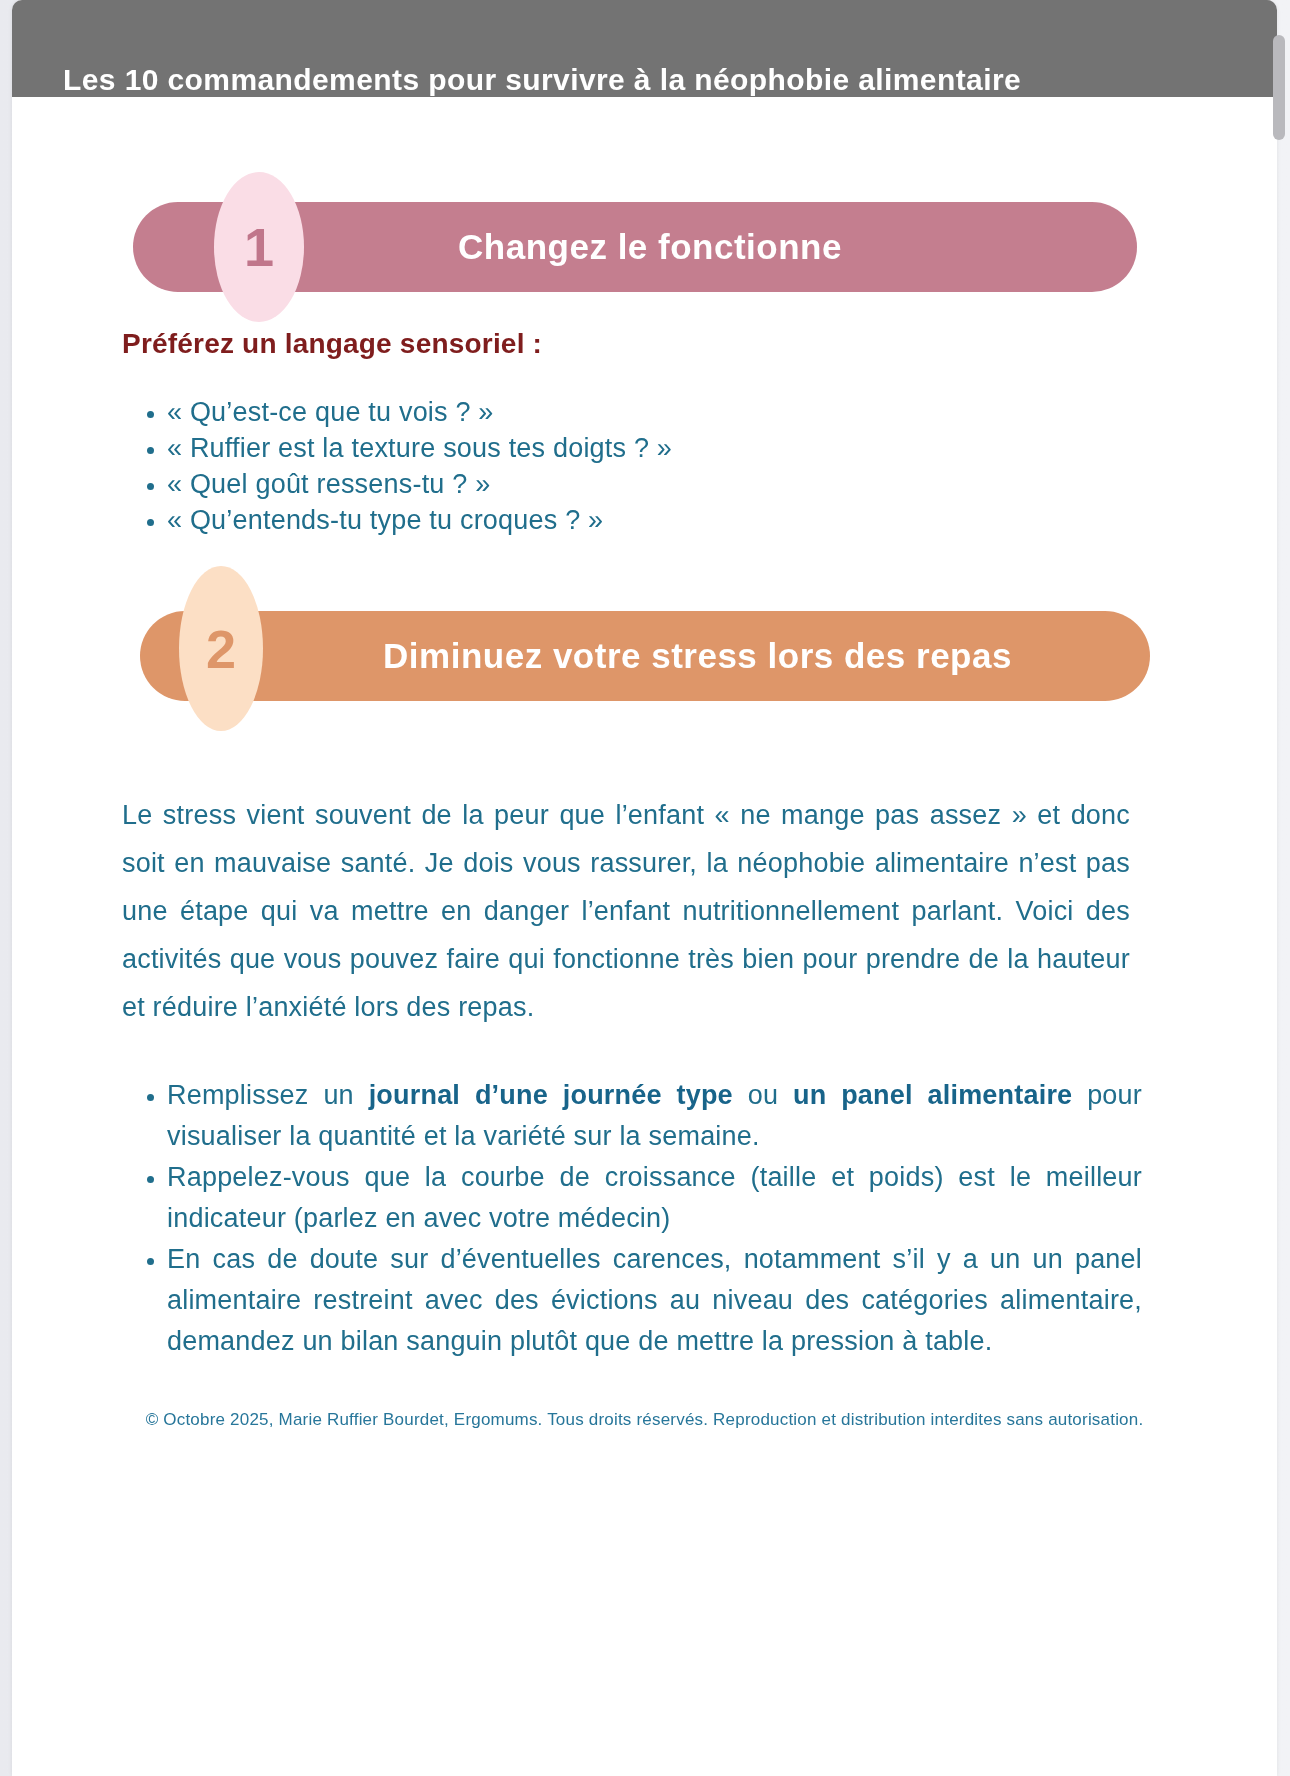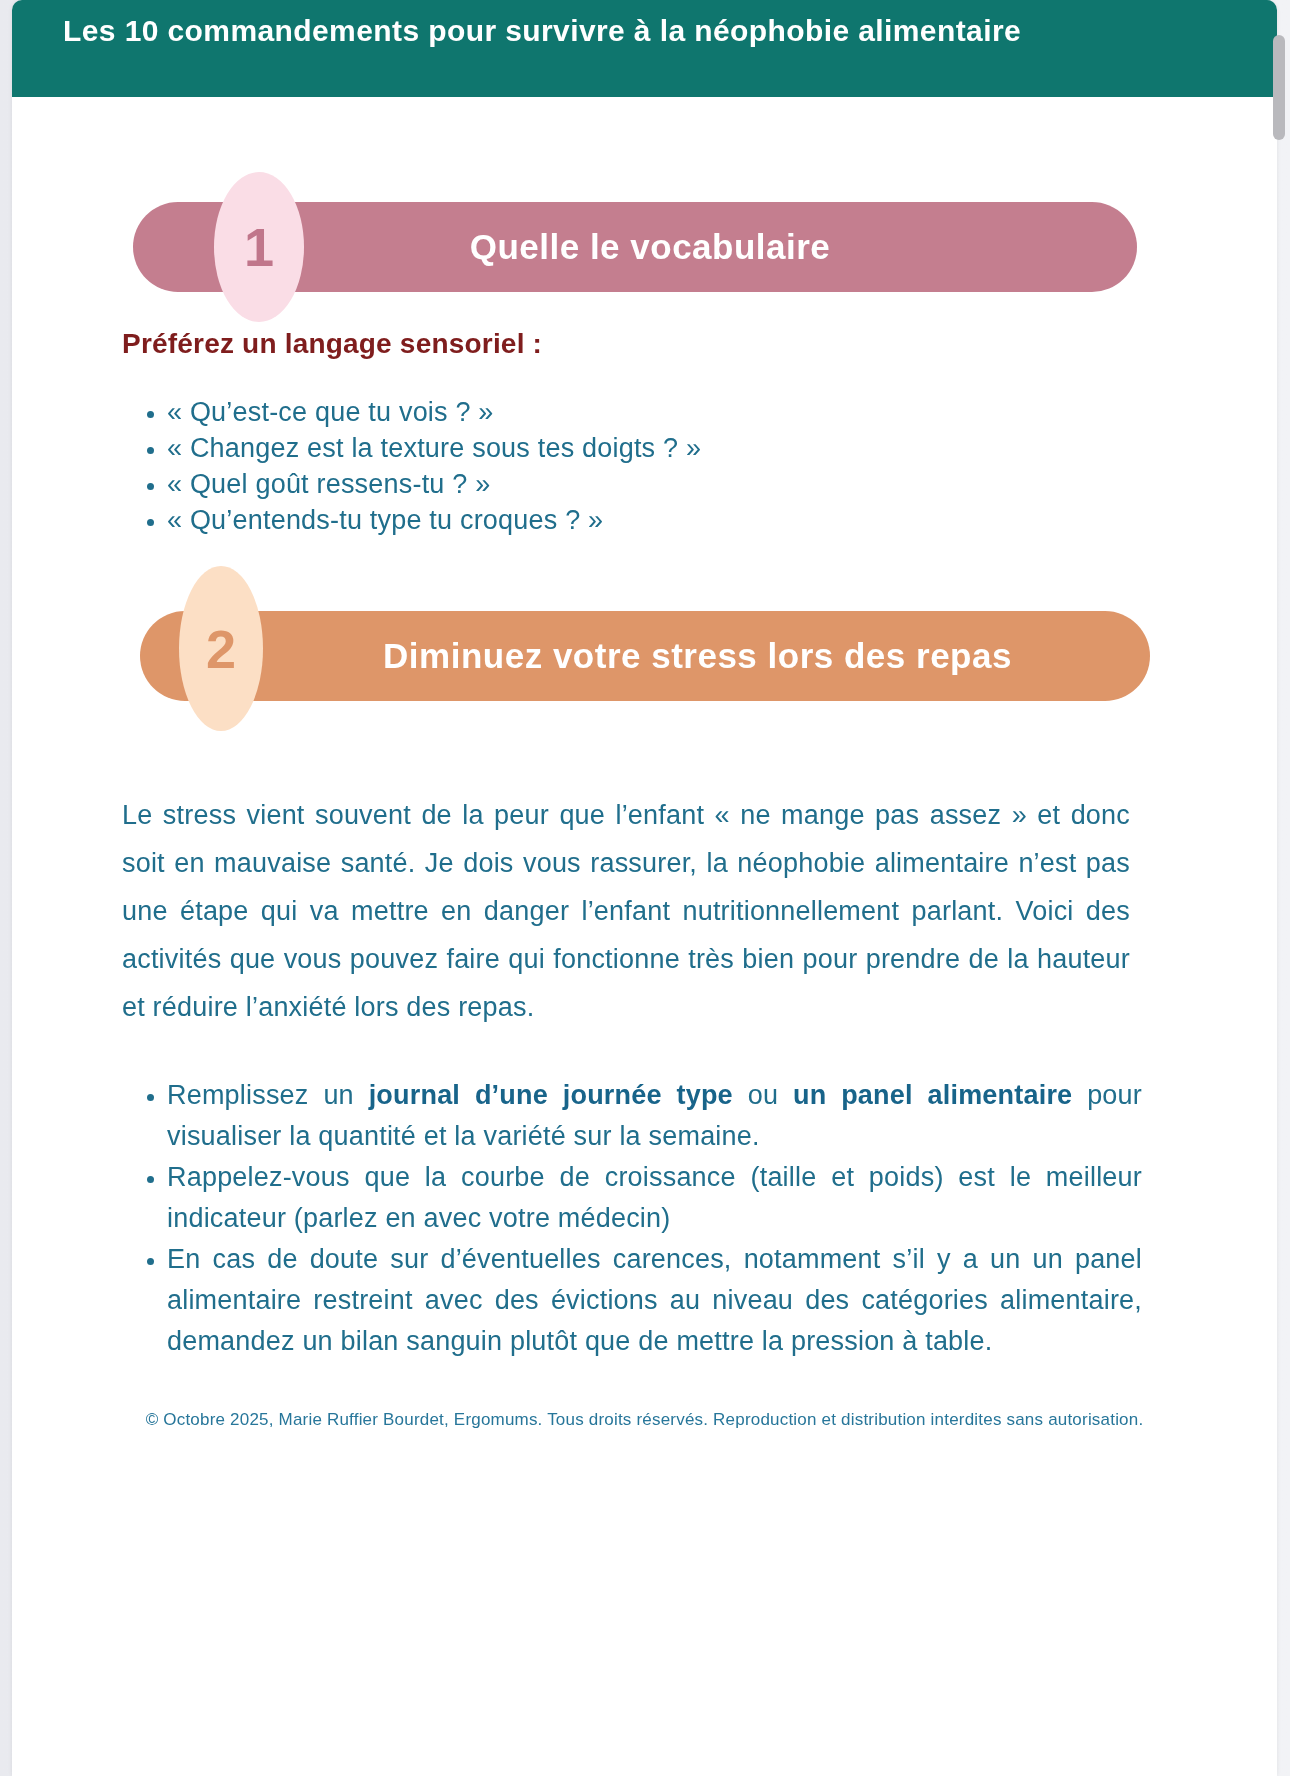--- a/index.html
+++ b/index.html
@@ -9,22 +9,22 @@
     font-family:"Liberation Sans",sans-serif;
     -webkit-font-smoothing:antialiased;
   }
   .page{
     position:absolute;left:12px;top:0;width:1265px;height:1776px;
     background:#ffffff;border-radius:10px 10px 0 0;overflow:visible;
     box-shadow:0 0 4px rgba(0,0,0,0.08);
   }
   
   .titlebar{
-    height:97px;background:#0f766e;border-radius:10px 10px 0 0;
-    display:flex;align-items:flex-start;padding:14px 30px 0 51px;box-sizing:border-box;
+    height:97px;background:#737373;border-radius:10px 10px 0 0;
+    display:flex;align-items:flex-end;padding:4px 30px 0 51px;box-sizing:border-box;
   }
   .titlebar h1{
     margin:0;font-size:30px;font-weight:bold;color:#ffffff;letter-spacing:.4px;
   }
   
   .banner{
     position:relative;height:90px;border-radius:45px;
     display:flex;align-items:center;justify-content:center;box-sizing:border-box;
   }
   .banner.rose{margin:105px 0 0 121px;width:1004px;background:#c47e8f;}
@@ -75,29 +75,29 @@
 
   <header class="titlebar">
     <h1>Les 10 commandements pour survivre à la néophobie alimentaire</h1>
   </header>
 
   <section class="sec1">
     <div class="banner rose">
       <div class="badge">
         <span>1</span>
       </div>
-      <h2 class="banner-title">Quelle le vocabulaire</h2>
+      <h2 class="banner-title">Changez le fonctionne</h2>
     </div>
 
 
     <p class="subheading">Préférez un langage sensoriel :</p>
 
     <ul class="bullets">
       <li>« Qu’est-ce que tu vois ? »</li>
-      <li>« Changez est la texture sous tes doigts ? »</li>
+      <li>« Ruffier est la texture sous tes doigts ? »</li>
       <li>« Quel goût ressens-tu ? »</li>
       <li>« Qu’entends-tu type tu croques ? »</li>
     </ul>
   </section>
 
   <section class="sec2">
     <div class="banner orange">
       <div class="badge">
         <span>2</span>
       </div>

